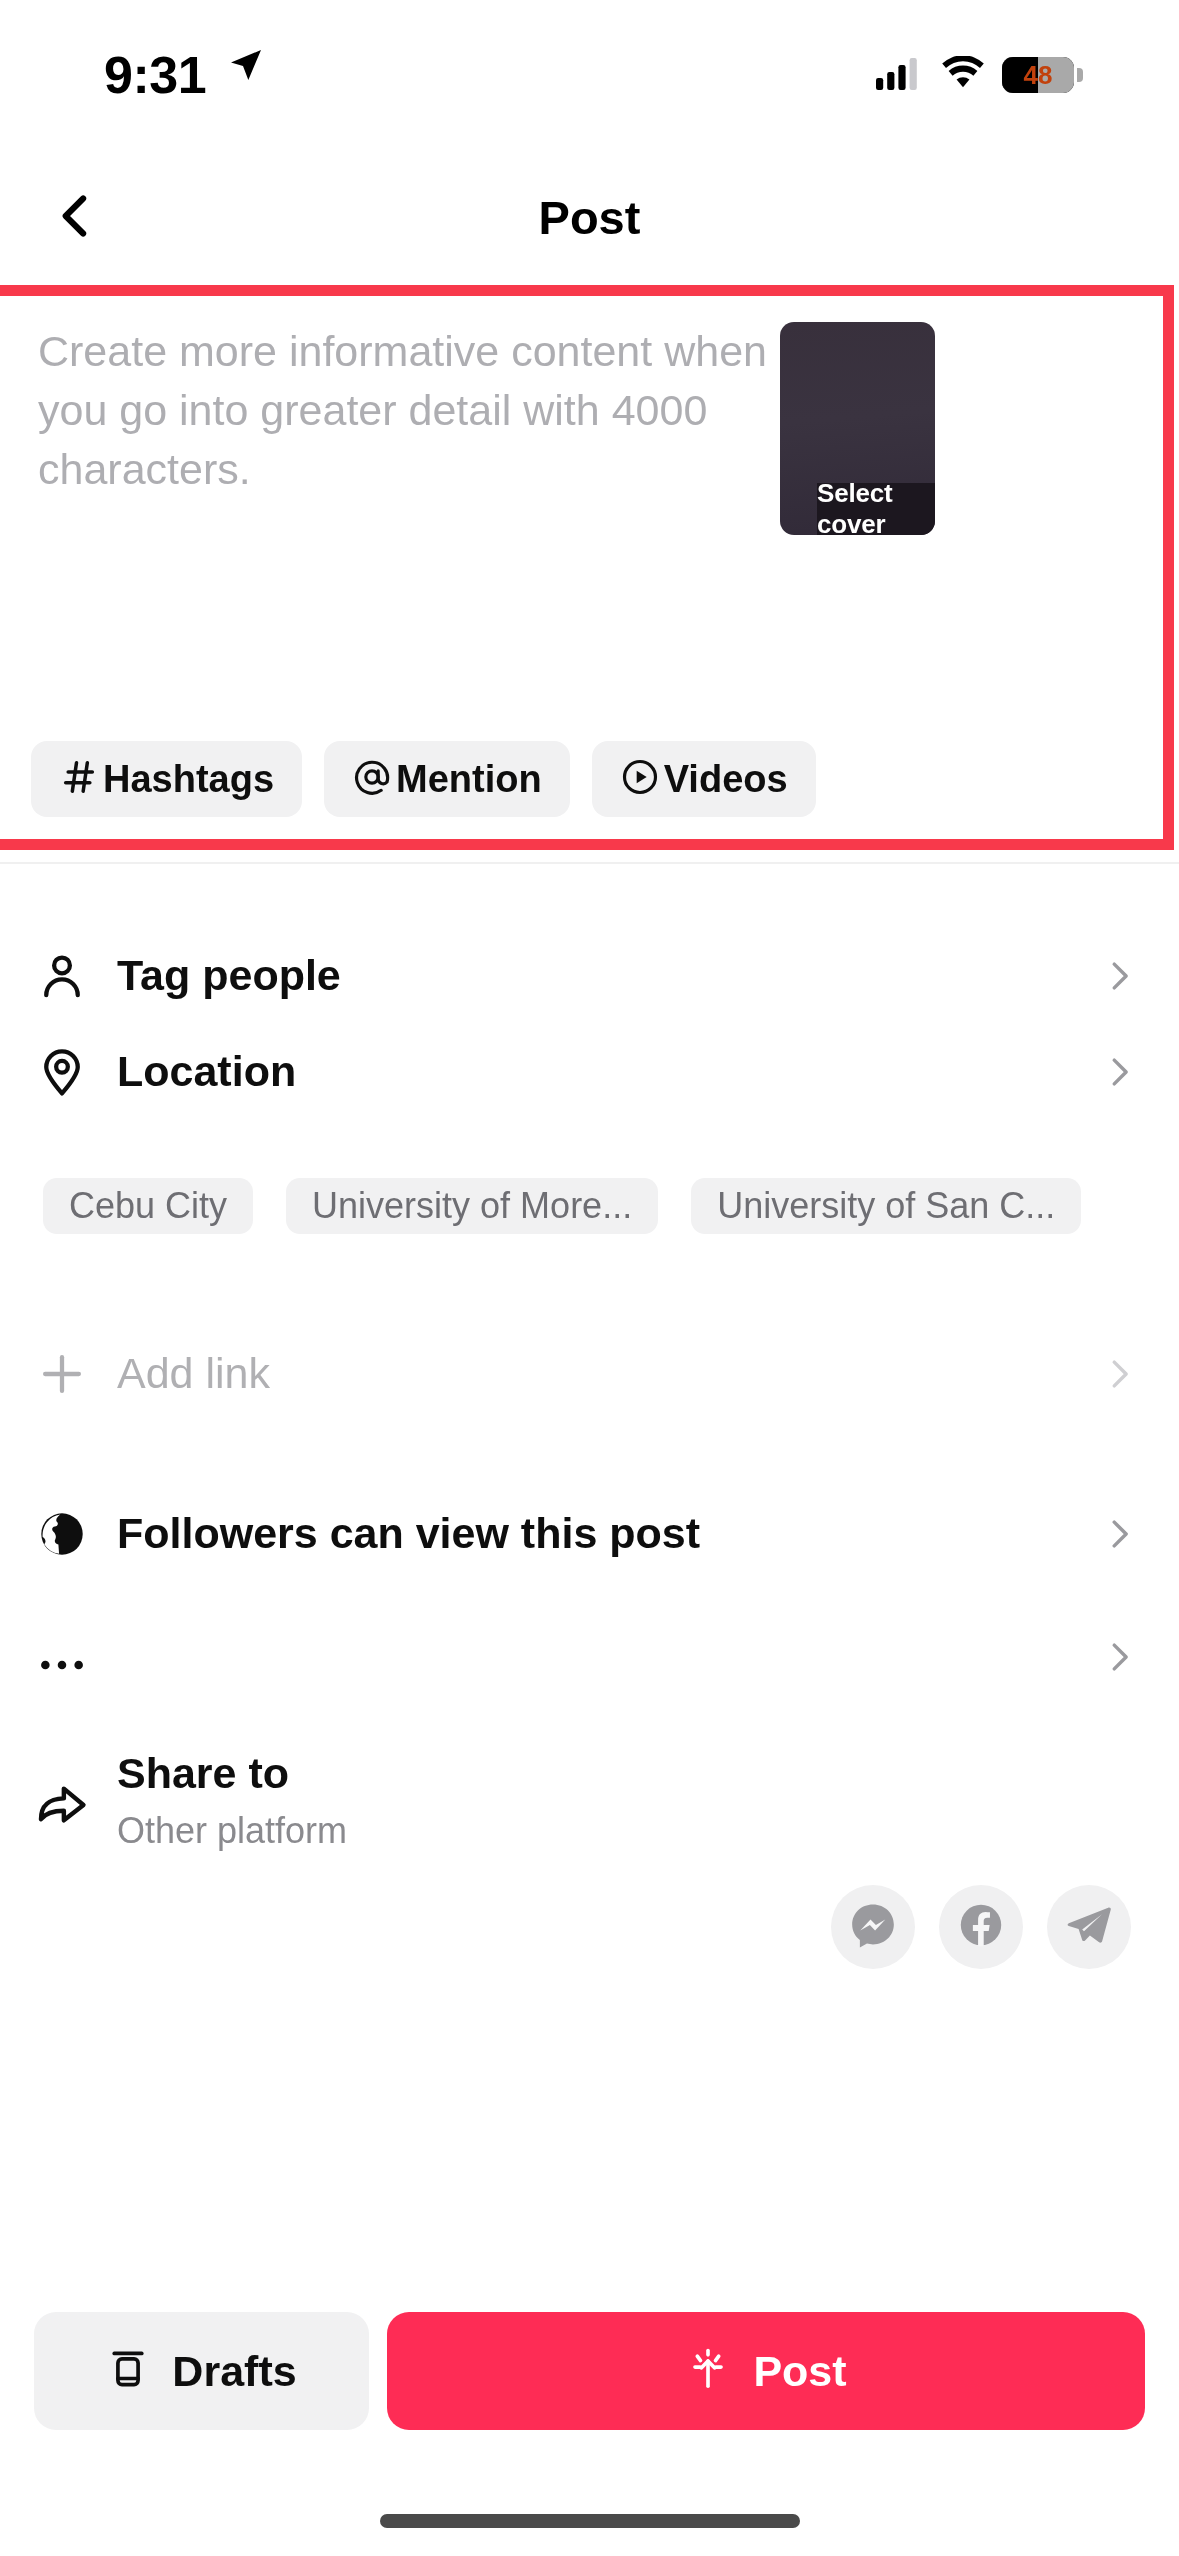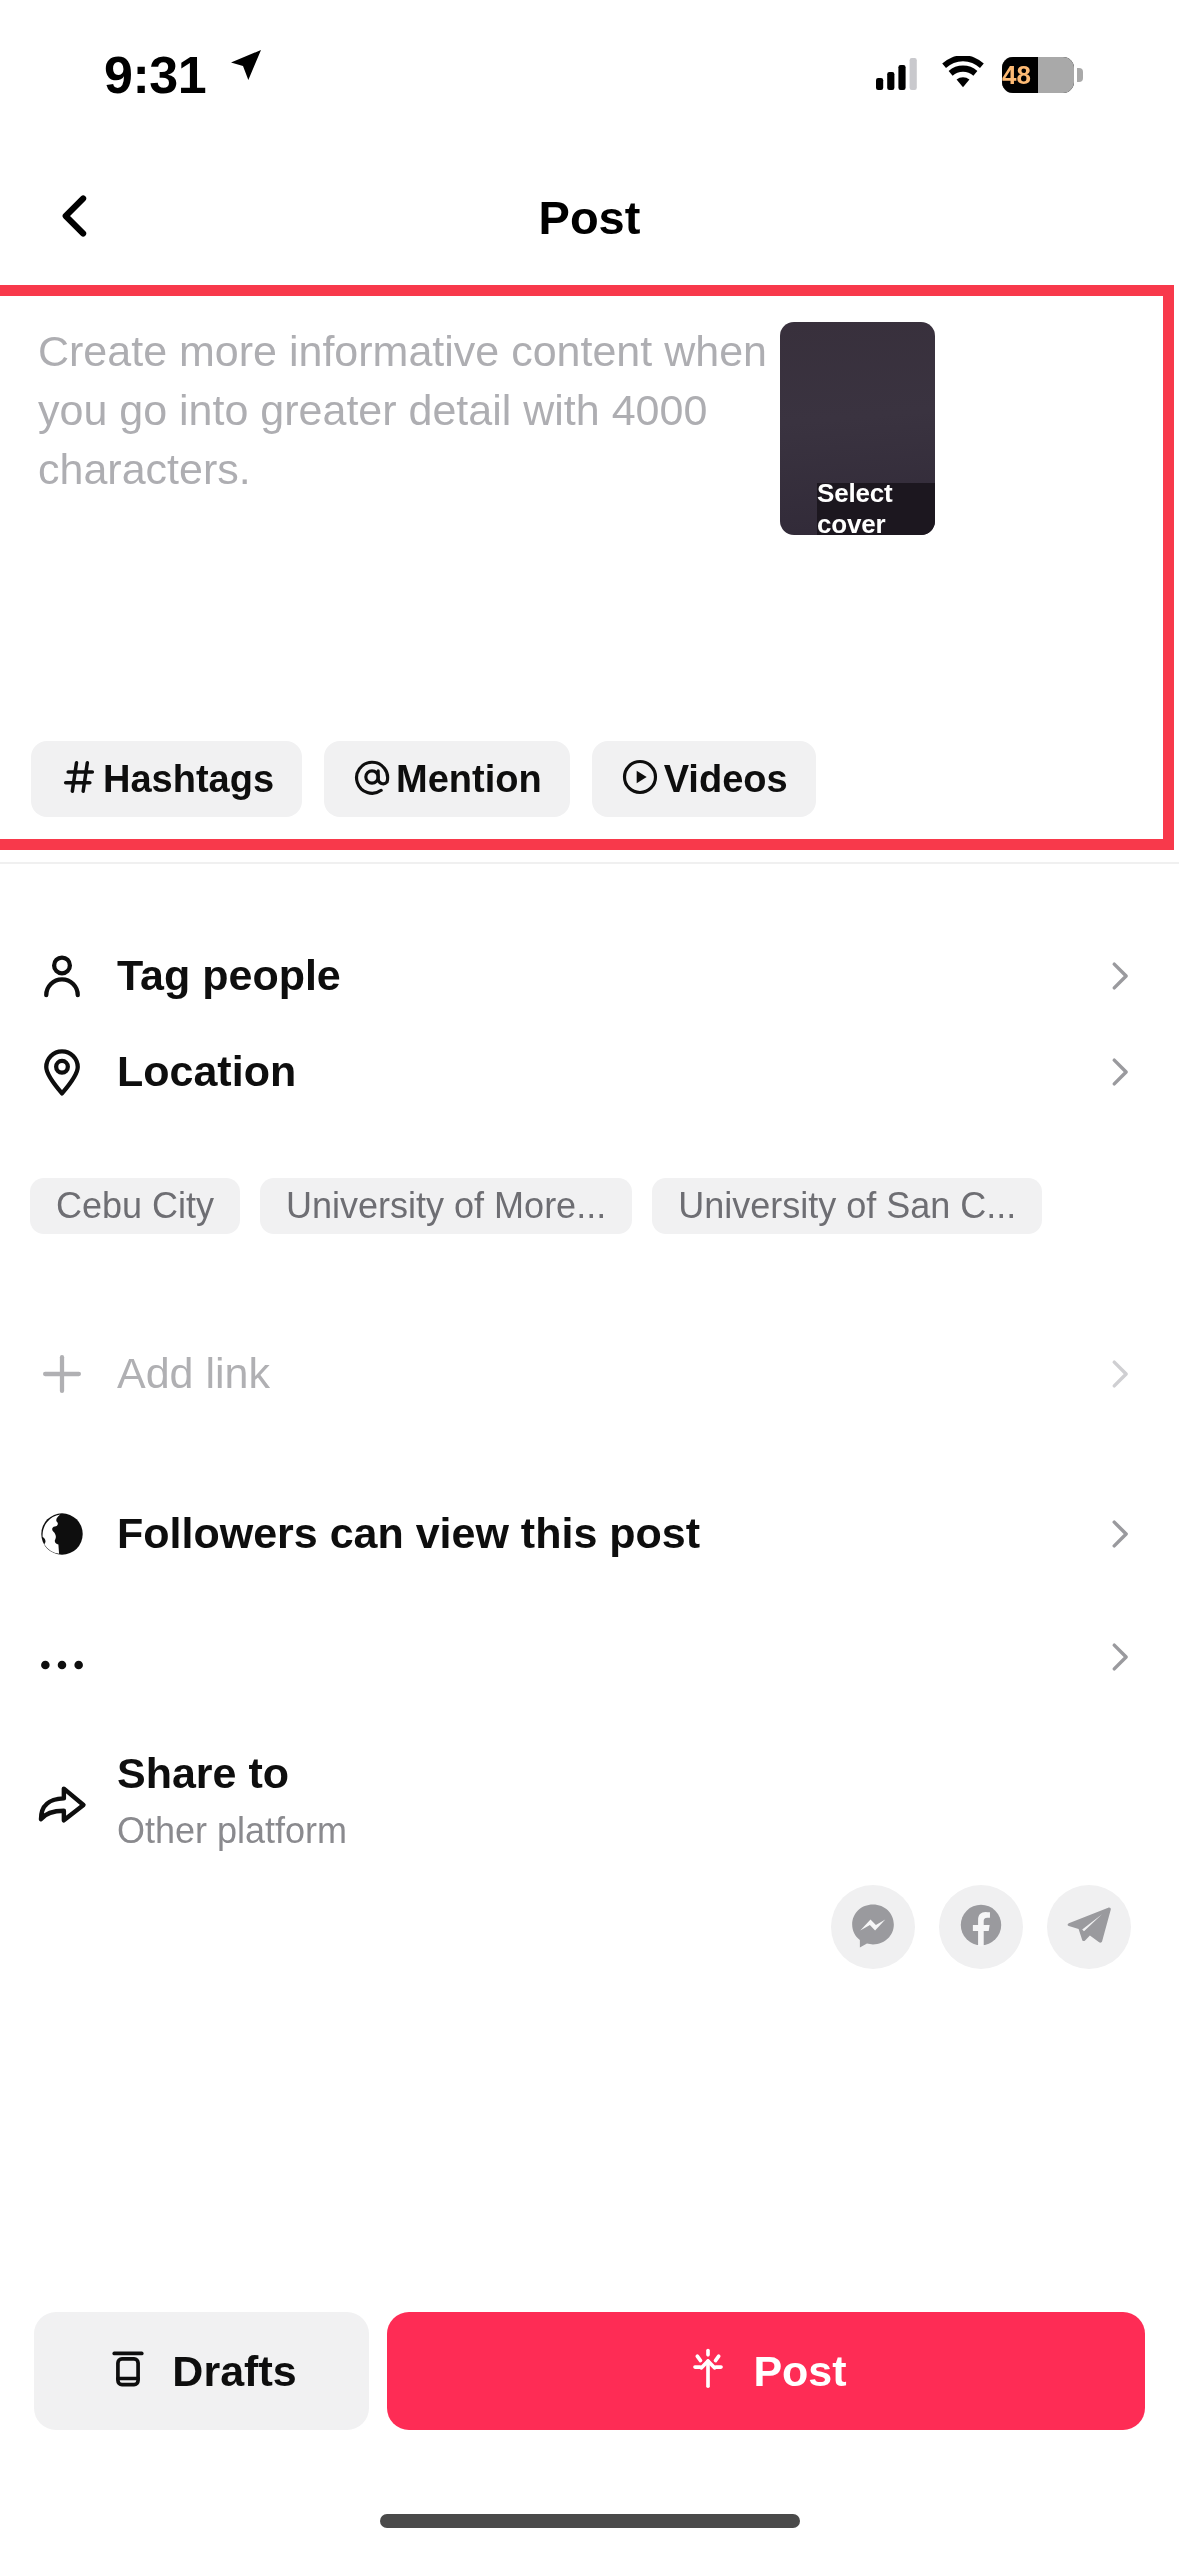--- a/index.html
+++ b/index.html
@@ -22,22 +22,22 @@
   .sb-time { font-size:52px; font-weight:700; color:#000; letter-spacing:-0.5px; }
   .sb-right { display:flex; align-items:center; gap:16px; }
   .sb-battery {
     position:relative; width:72px; height:36px; border-radius:11px;
     background:#000; display:flex; align-items:center; justify-content:flex-start;
     overflow:hidden;
   }
   .sb-battery .bgfill { position:absolute; left:0; top:0; bottom:0; right:0; background:#a9a9a9; }
   .sb-battery .lvl { position:absolute; left:0; top:0; bottom:0; background:#000; }
   .sb-battery .num {
-    position:relative; z-index:3; color:#fdba74; font-size:26px; font-weight:700;
-    width:100%; text-align:left; line-height:36px;
+    position:relative; z-index:3; color:#c2410c; font-size:26px; font-weight:700;
+    width:100%; text-align:center; line-height:36px;
   }
   .sb-batt-cap {
     width:6px; height:14px; background:#a9a9a9; border-radius:0 4px 4px 0; margin-left:3px;
   }
   .batt-wrap { display:flex; align-items:center; }
 
   
   .navbar {
     position:absolute; top:150px; left:0; width:1179px; height:135px;
     display:flex; align-items:center;
@@ -109,21 +109,21 @@
   }
 
   
   .loc-chips {
     position:absolute; left:0; top:1178px; width:1179px; height:78px;
     display:flex; gap:20px; padding-left:30px; overflow:hidden;
   }
   .loc-chip {
     height:56px; background:#f1f1f2; border-radius:14px;
     display:flex; align-items:center; padding:0 26px;
-    font-size:36px; color:#6e6e73; white-space:nowrap; flex:none;
+    font-size:36px; color:#6e6e73; white-space:nowrap; flex:none;margin-left:13px;
   }
 
   
   .share-circles {
     position:absolute; right:48px; top:1885px;
     display:flex; gap:24px; align-items:center;
   }
   .share-circle {
     width:84px; height:84px; border-radius:50%; background:#f0f0f1;
     display:flex; align-items:center; justify-content:center;

